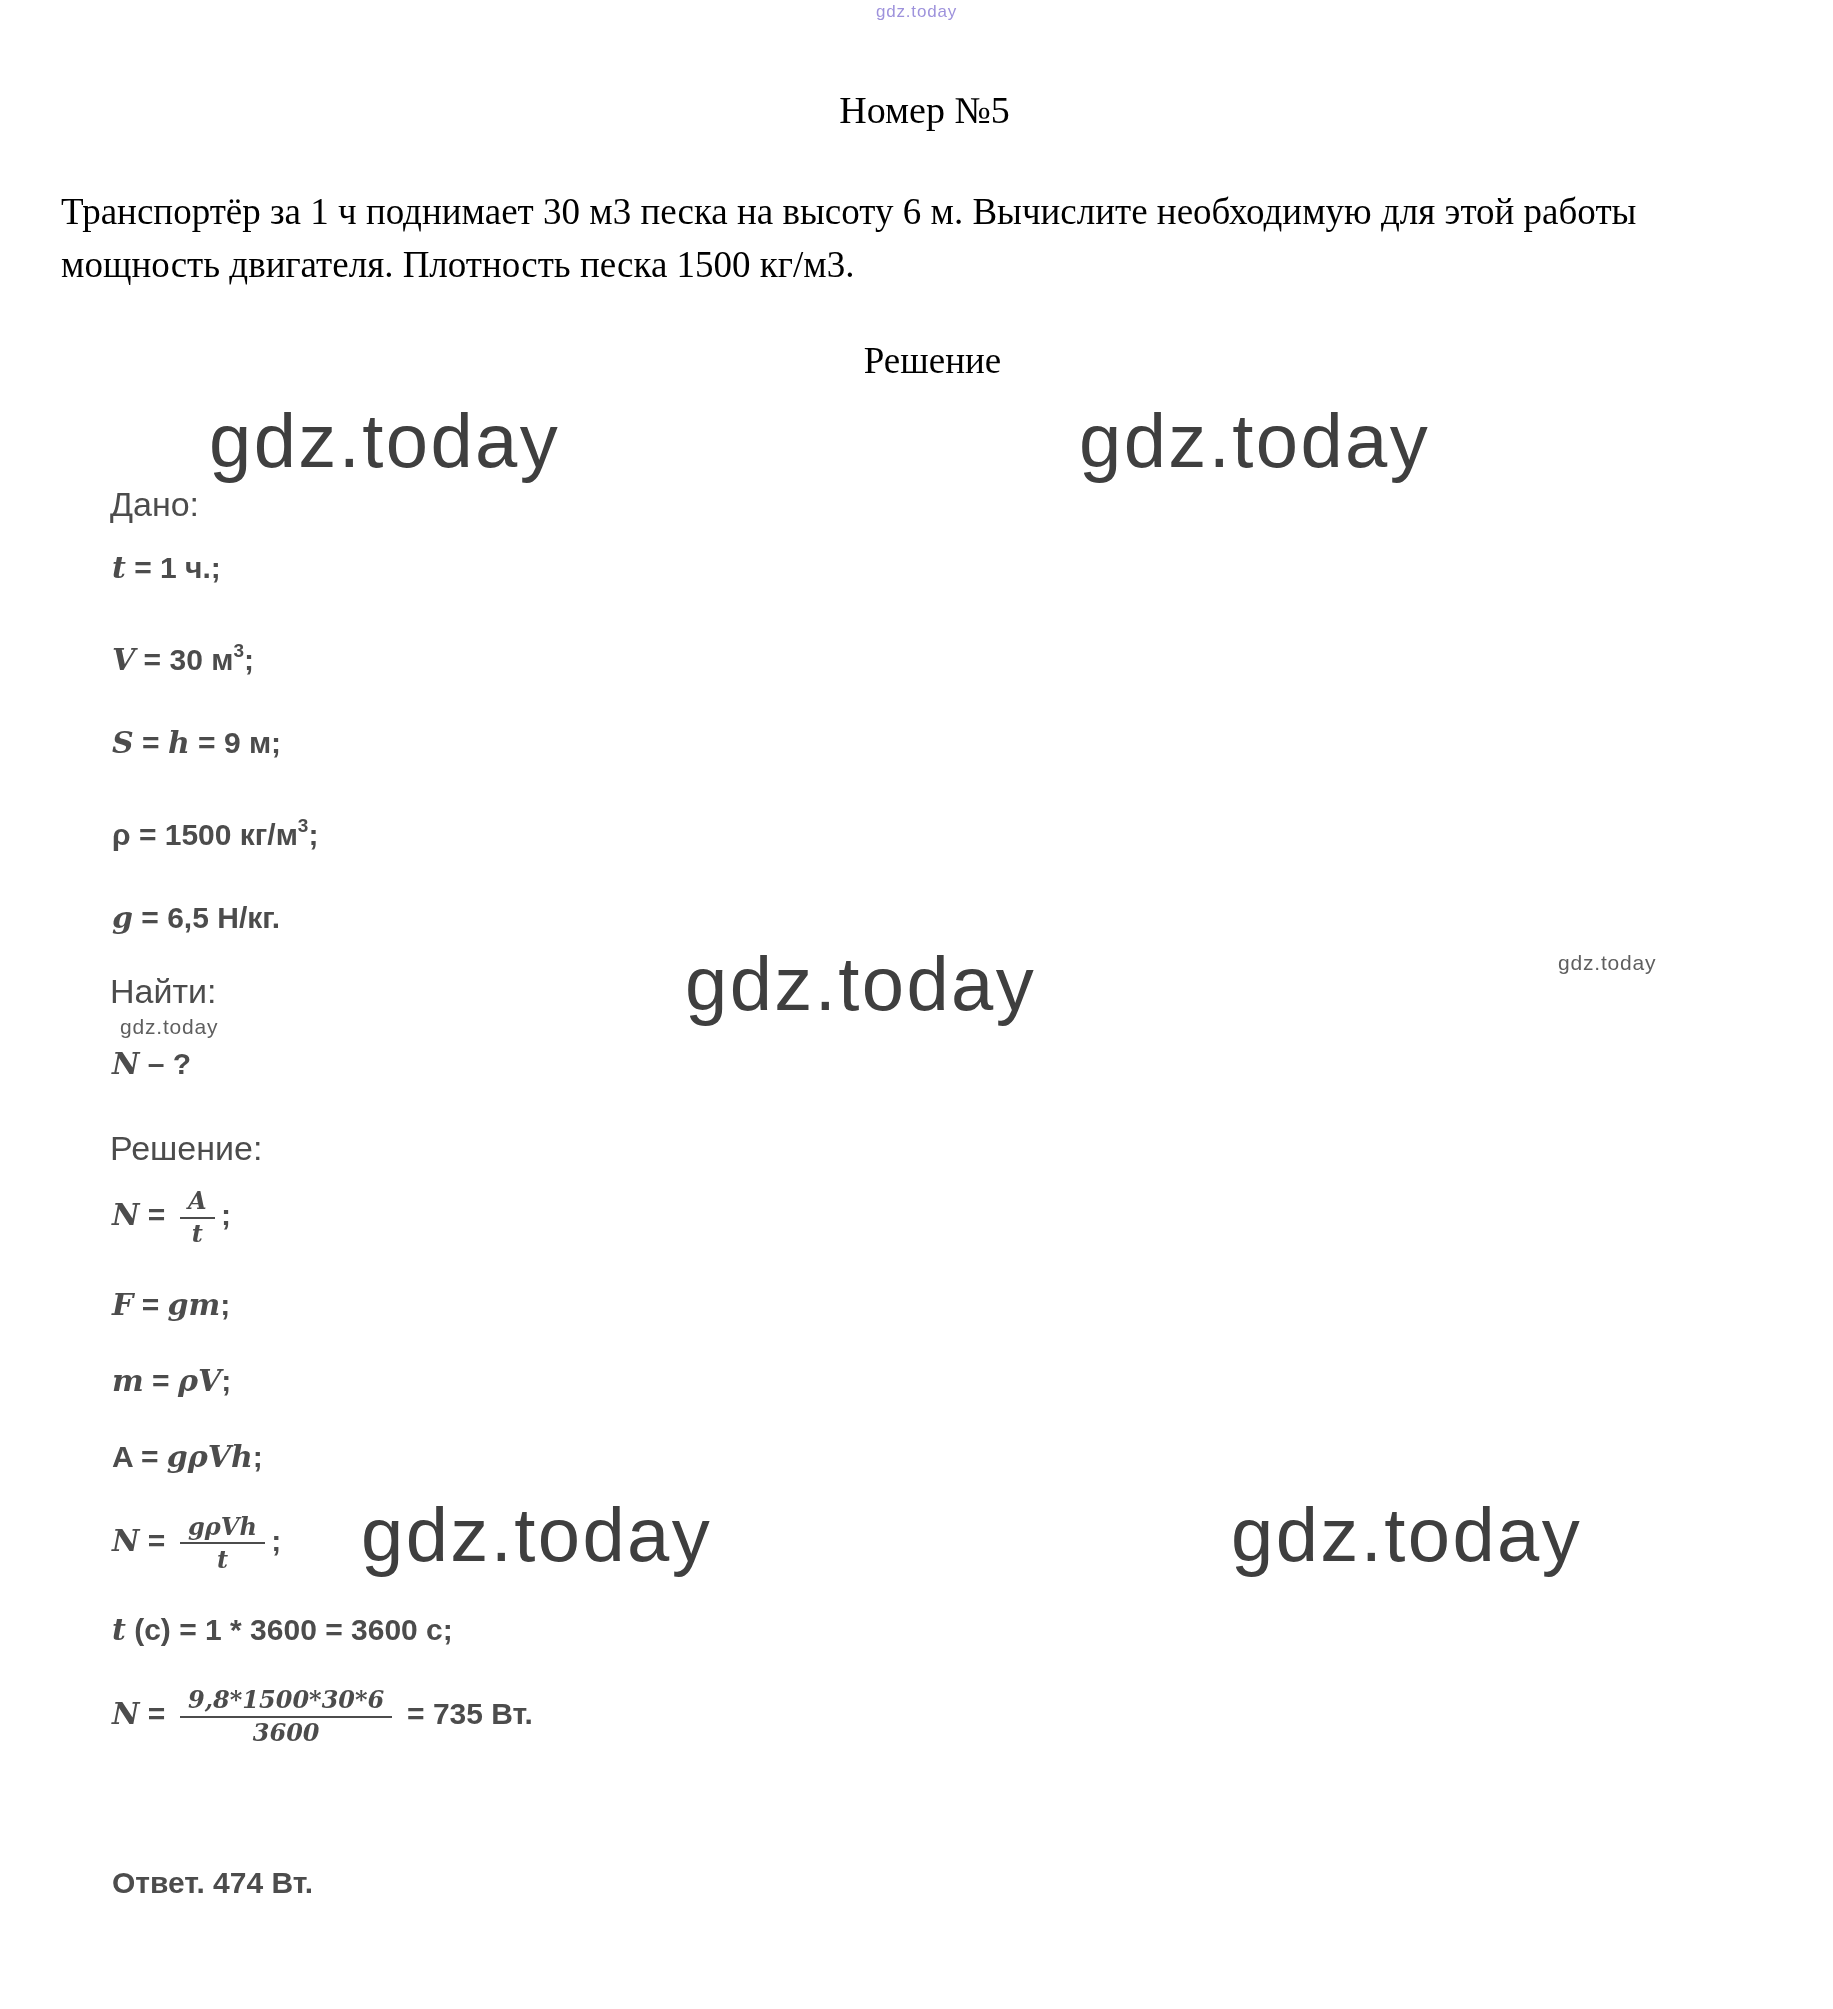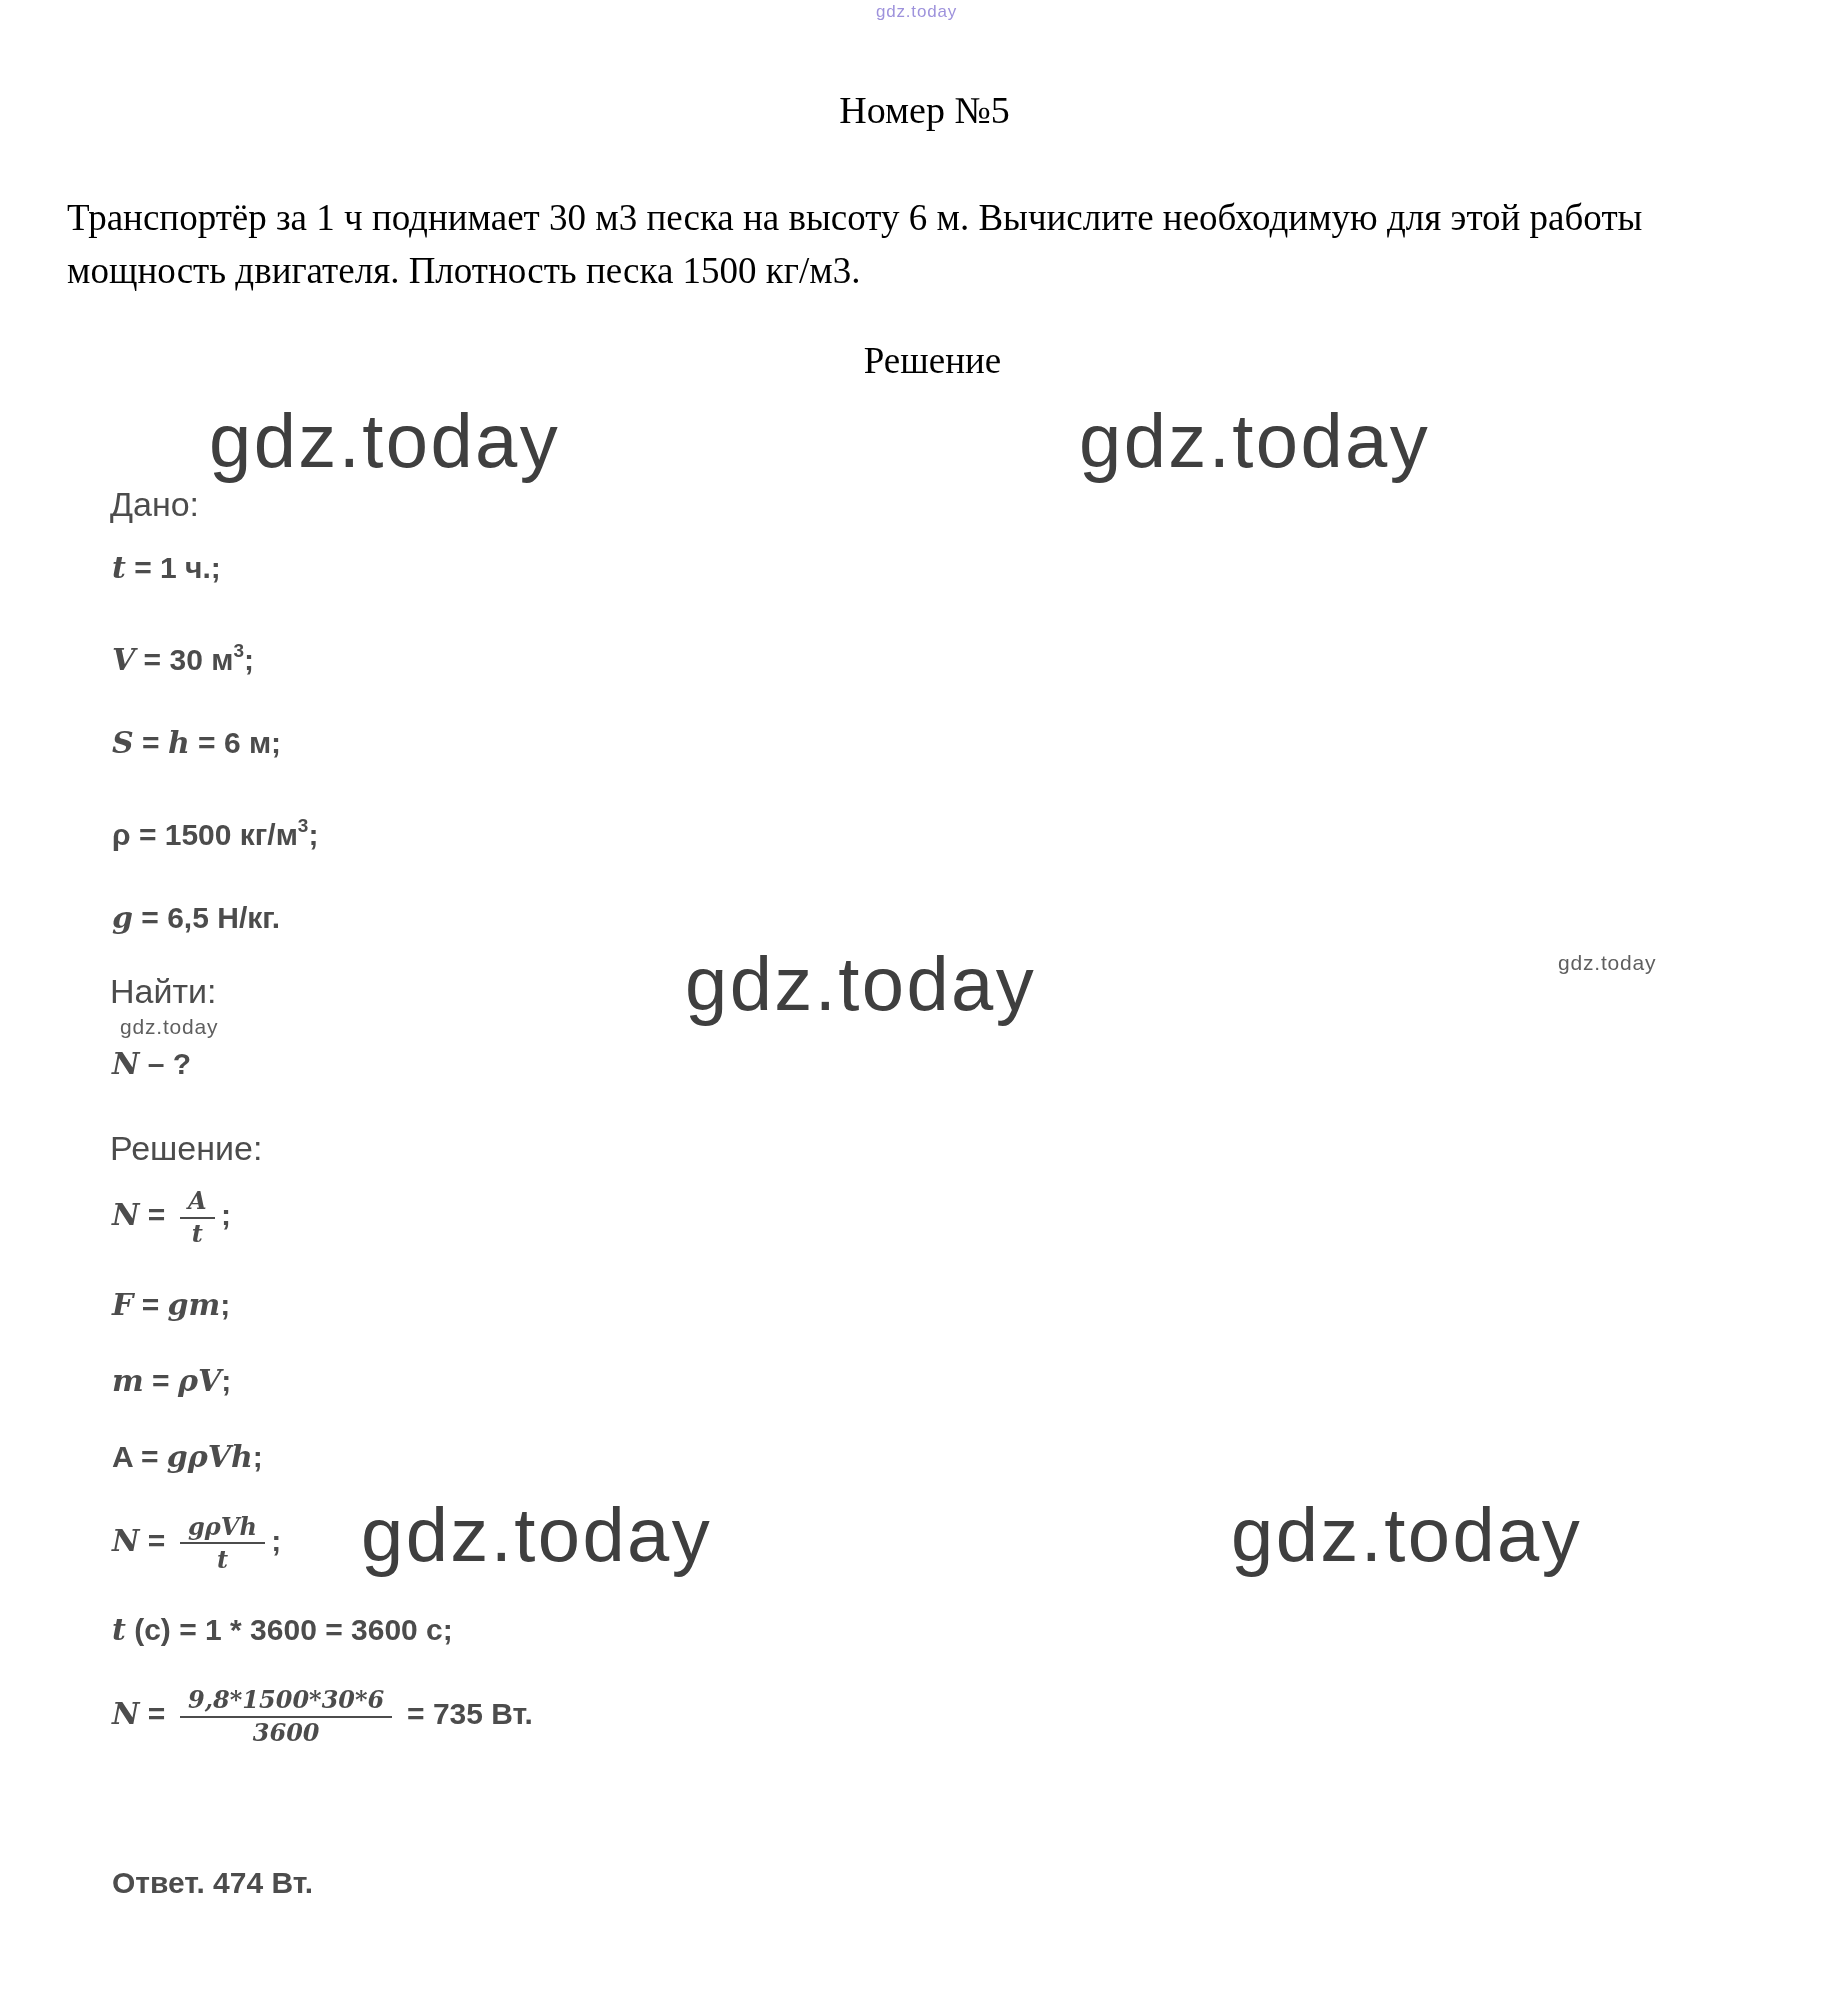--- a/index.html
+++ b/index.html
@@ -31,21 +31,21 @@
     margin: 8px;
     text-align: center;
     font-size: 38px;
     font-weight: 400;
     font-family: "Liberation Serif", serif;
   }
   .problem {
     position: absolute;
     top: 182px; left: 57px;
     width: 1724px;
-    margin: 10px;
+    margin: 4px;
     font-size: 37px;
     line-height: 1.42;
     font-family: "Liberation Serif", serif;
   }
   .solution-heading {
     position: absolute;
     top: 339px; left: 16px;
     width: 100%;
     margin: 0;
     text-align: center;
@@ -174,21 +174,21 @@
   <div class="wm-large wm-mid">gdz.today</div>
   <div class="wm-large wm-large3">gdz.today</div>
   <div class="wm-large wm-large4">gdz.today</div>
   <div class="wm-small wm-small-right">gdz.today</div>
   <div class="wm-small wm-small-left">gdz.today</div>
 
   <div class="label given-label">Дано:</div>
   <div class="given-lines">
       <div class="math-line"><span class="it">t</span><span class="t"> = 1 ч.;</span></div>
       <div class="math-line"><span class="it">V</span><span class="t"> = 30 м</span><span class="sup">3</span><span class="t">;</span></div>
-      <div class="math-line"><span class="it">S</span><span class="t"> = </span><span class="it">h</span><span class="t"> = 6 м;</span></div>
+      <div class="math-line"><span class="it">S</span><span class="t"> = </span><span class="it">h</span><span class="t"> = 9 м;</span></div>
       <div class="math-line"><span class="t">ρ = 1500 кг/м</span><span class="sup">3</span><span class="t">;</span></div>
       <div class="math-line"><span class="it">g</span><span class="t"> = 6,5 Н/кг.</span></div>
     </div>
 
   <div class="label find-label">Найти:</div>
   <div class="find-line math-line"><span class="it">N</span><span class="t"> – ?</span></div>
 
   <div class="label solution-label">Решение:</div>
   <div class="solution-lines">
       <div class="math-line"><span class="it">N</span><span class="t"> = </span><span class="frac"><span class="num">A</span><span class="den">t</span></span><span class="t">;</span></div>

